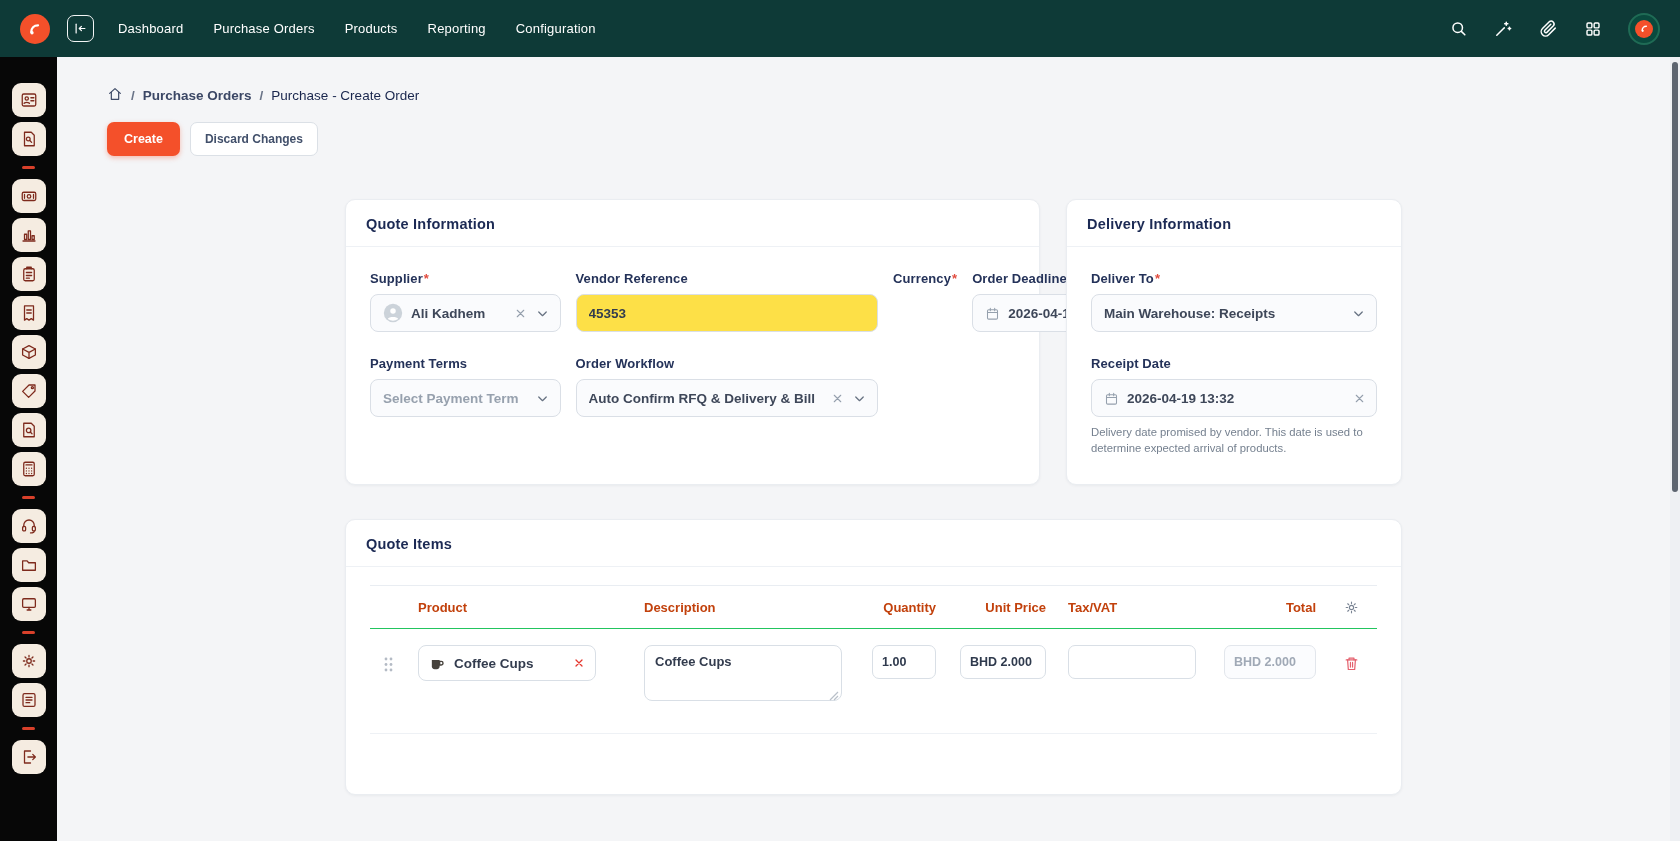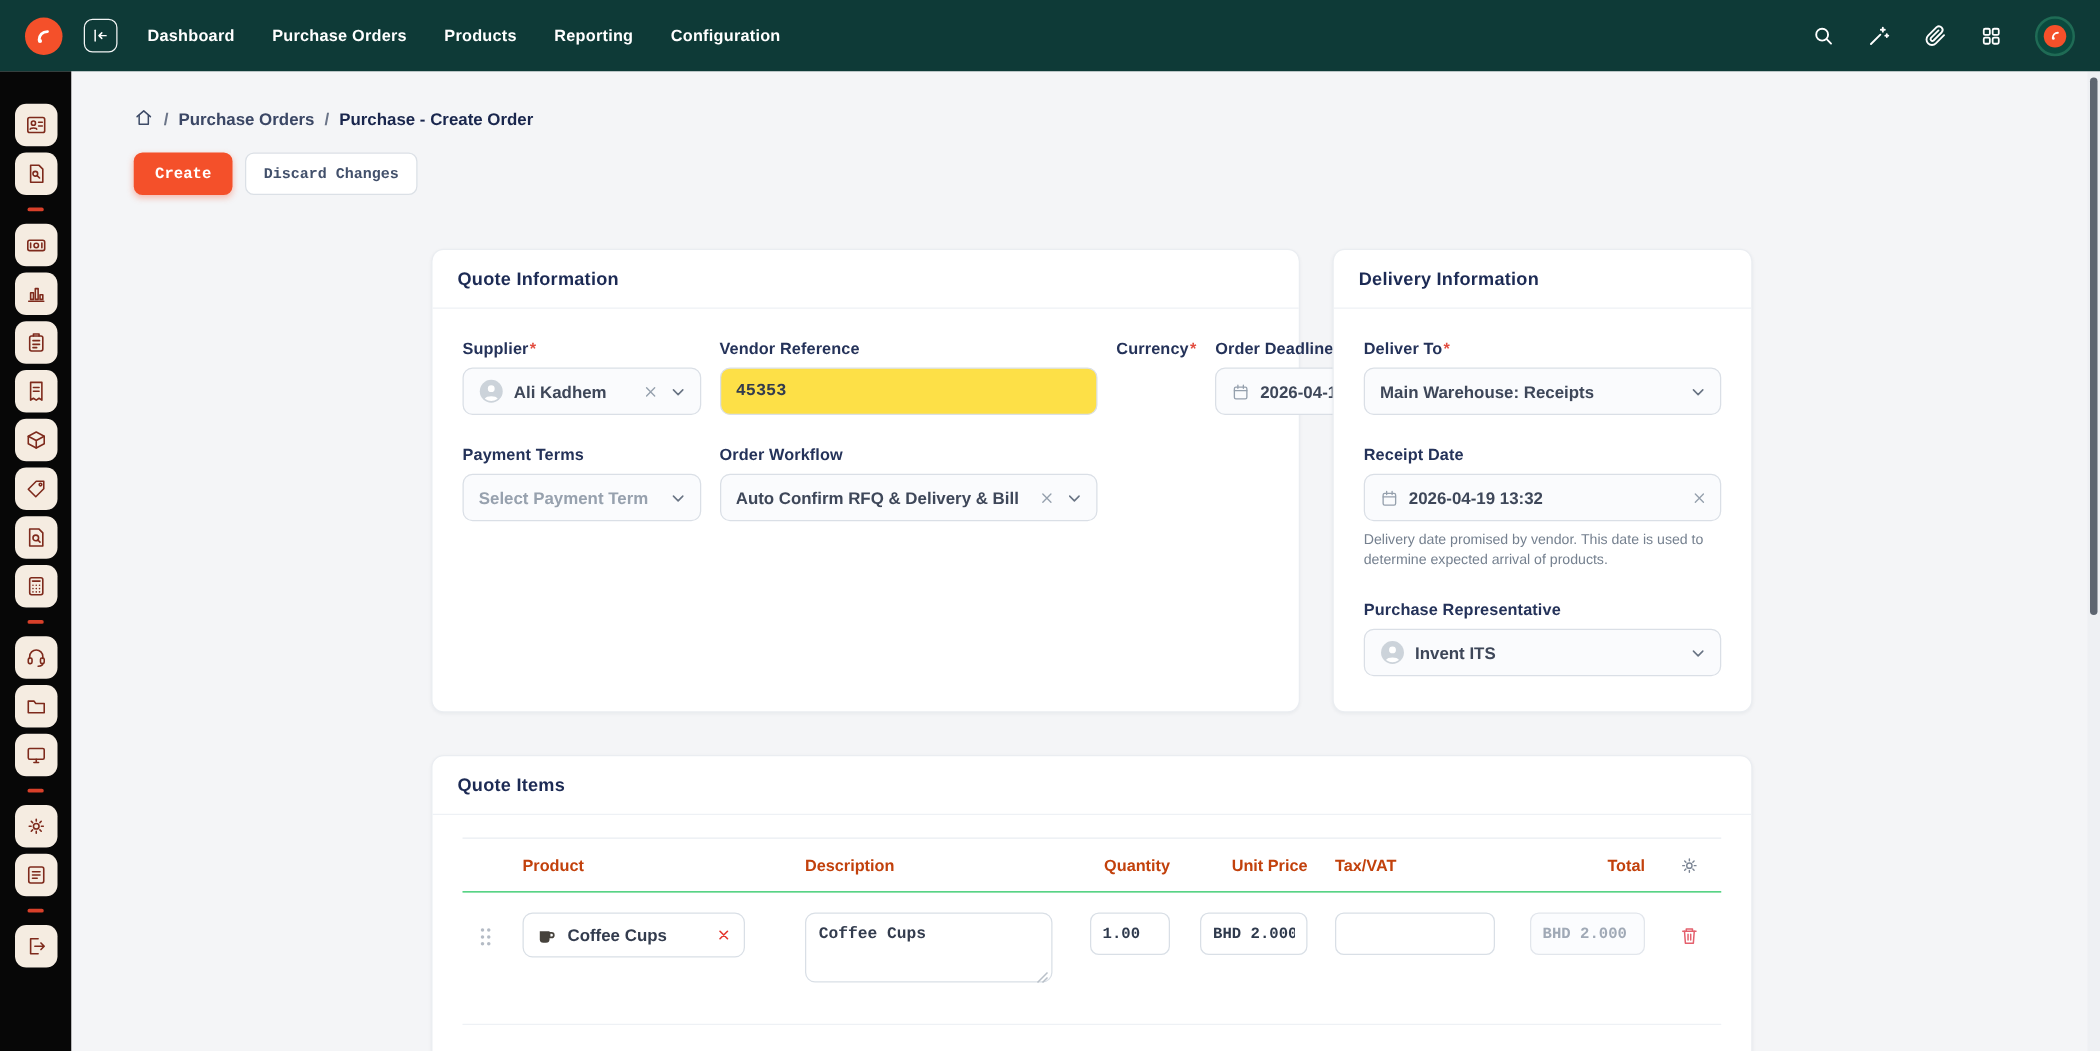--- a/index.html
+++ b/index.html
@@ -1,30 +1,30 @@
 <!DOCTYPE html>
 <html><head>
 <meta charset="utf-8">
 <style>
   *{margin:0;padding:0;box-sizing:border-box}
   html,body{background:#20262c}
-  button,input,textarea{font-family:Liberation Mono, monospace}
+  button,input,textarea{font-family:Liberation Sans, sans-serif}
   .stage{position:relative;width:1680px;height:841px;overflow:hidden;background:#f4f5f7;
          font-family:"Liberation Sans",sans-serif;color:#2c3550}
 
   
   .topnav{position:absolute;left:0;top:0;width:1680px;height:57px;background:#0e3a37;
           display:flex;align-items:center;padding:0 20px;z-index:30}
   .brand{width:30px;height:30px;border-radius:50%;background:#f4502a;display:flex;
          align-items:center;justify-content:center;margin-right:17px;flex:none}
   .collapse-btn{width:27px;height:27px;border:1.6px solid rgba(255,255,255,.95);border-radius:7px;
           background:transparent;display:flex;align-items:center;justify-content:center;
           margin-right:24px;cursor:pointer;flex:none}
   .nav-links{display:flex;gap:30px;align-items:center}
-  .nav-links a{color:#fff;font-size:13px;font-weight:700;letter-spacing:.2px;text-decoration:none;cursor:pointer}
+  .nav-links a{color:#fff;font-size:13px;font-weight:400;letter-spacing:.2px;text-decoration:none;cursor:pointer}
   .nav-right{margin-left:auto;display:flex;align-items:center;gap:25px}
   .nav-ic{width:20px;height:20px;display:flex;align-items:center;justify-content:center;cursor:pointer}
   .nav-ic svg, .collapse-btn svg{stroke:#fff;fill:none;stroke-width:1.9;stroke-linecap:round;stroke-linejoin:round}
   .avatar-top{width:32px;height:32px;border-radius:50%;background:#0a4a3e;border:2px solid #1f6b55;
           display:flex;align-items:center;justify-content:center;cursor:pointer}
   .avatar-top .dot{width:18px;height:18px;border-radius:50%;background:#f4502a;display:flex;align-items:center;justify-content:center}
 
   
   .sidebar{position:absolute;left:0;top:57px;width:57px;height:784px;background:#070707;
            display:flex;flex-direction:column;align-items:center;padding-top:26px;gap:5px;z-index:20}
@@ -37,21 +37,21 @@
   
   .sb-track{position:absolute;right:0;top:57px;width:10px;height:784px;background:#eef0f3;z-index:25}
   .sb-thumb{position:absolute;left:2px;top:5px;width:6px;height:430px;border-radius:3px;background:#5d6570;cursor:pointer}
 
   
   .main{position:absolute;left:57px;top:57px;width:1613px;height:784px;overflow:hidden;background:#f4f5f7}
   .breadcrumb{display:flex;align-items:center;gap:8px;margin:29px 0 0 50px;font-size:13.5px}
   .breadcrumb svg{stroke:#3d4a66;fill:none;stroke-width:1.8;stroke-linecap:round;stroke-linejoin:round}
   .crumb-sep{color:#6a7488;font-weight:600}
   .crumb-link{color:#3b4765;font-weight:600;text-decoration:none;cursor:pointer}
-  .crumb-current{color:#19264d;font-weight:700}
+  .crumb-current{color:#19264d;font-weight:400}
   .actions{display:flex;gap:10px;margin:17px 0 0 50px}
   .btn-create{background:#f4502a;color:#fff;border:none;border-radius:7px;padding:9px 17px;
         font-size:12.5px;font-weight:700;cursor:pointer;box-shadow:0 2px 5px rgba(244,80,42,.35)}
   .btn-discard{background:#fff;color:#42506b;border:1px solid #dbe0e6;border-radius:7px;
         padding:9px 14px;font-size:12px;font-weight:700;cursor:pointer}
 
   .container{width:1057px;margin:43px 0 0 288px}
   .cards-row{display:flex;gap:26px;align-items:stretch}
   .card{background:#fff;border:1px solid #eaedf1;border-radius:10px;box-shadow:0 1px 3px rgba(20,30,55,.05)}
   .card h2{font-size:14.5px;font-weight:800;color:#1c2a54;padding:16px 20px 14px;letter-spacing:.2px}
@@ -435,37 +435,20 @@
                   <span class="spacer"></span>
                   <span class="ic-x">
                       <svg viewBox="0 0 24 24">
                         <path d="M6 6l12 12M18 6L6 18"></path>
                       </svg>
                     </span>
                 </div>
                 <div class="help">Delivery date promised by vendor. This date is used to determine expected arrival of products.</div>
               </div>
 
-              <div class="fg">
-                <label><span>Purchase Representative</span></label>
-                <div class="ctrl">
-                  <svg class="avatar-sm" viewBox="0 0 24 24">
-                      <circle cx="12" cy="12" r="11" fill="#ccd3da"></circle>
-                      <circle cx="12" cy="9.5" r="3.3" fill="#fff"></circle>
-                      <path d="M5.8 19.2c1.3-3.2 11.1-3.2 12.4 0a11 11 0 0 1-12.4 0z" fill="#fff"></path>
-                    </svg>
-                  <span class="val">Invent ITS</span>
-                  <span class="spacer"></span>
-                  <span class="ic-chev">
-                      <svg viewBox="0 0 24 24">
-                        <path d="M6 9.5l6 6 6-6"></path>
-                      </svg>
-                    </span>
-                </div>
-              </div>
 
             </div>
           </div>
         </section>
       </div>
 
       <section class="card card-items">
         <h2>Quote Items</h2>
         <div class="divider"></div>
         <div class="items-body">

